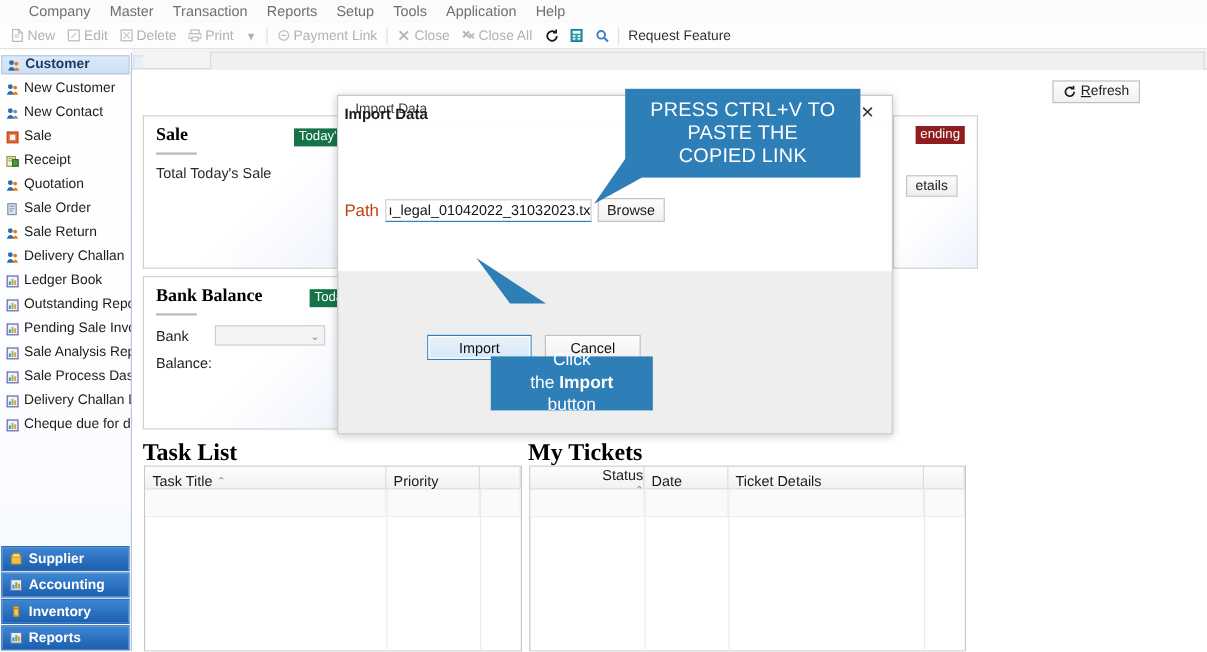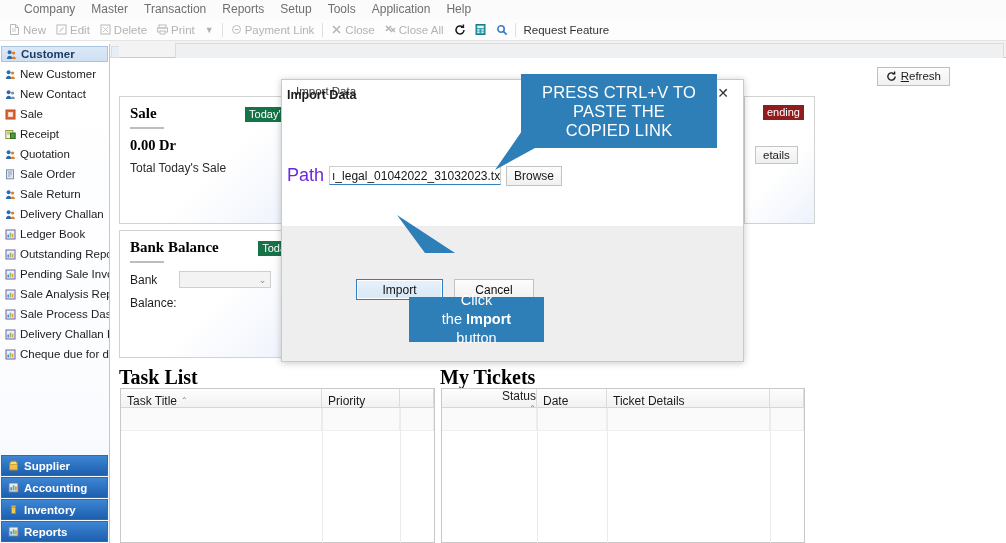--- a/index.html
+++ b/index.html
@@ -197,21 +197,21 @@
     background:#ffffff;
   }
   .dlg-heading{
     position:absolute; left:5px; top:8px;
     font-weight:bold; font-size:12.5px; color:#1c1c1c;
   }
   .dlg-pathrow{
     position:absolute; left:5px; top:85px;
     display:flex; align-items:center; gap:5px;
   }
-  .dlg-pathlabel{ font-size:18px; color:#6d28d9; }
+  .dlg-pathlabel{ font-size:14px; color:#c2410c; }
   .path-input{
     width:172px; height:19px;
     background:#ffffff;
     border:1px solid #cfcfcf; border-bottom:1px solid #2f7fc1;
     font-size:12px; color:#151515;
     display:flex; align-items:center;
     padding-left:2px; overflow:hidden; white-space:nowrap;
     position:relative;
   }
   .caretbar{
@@ -653,21 +653,20 @@
     </span>
     <span><u>R</u><span id="refresh-rest">efresh</span></span>
   </div>
 
   <div class="card" style="left:8px; top:38px; width:182px; height:128px; padding:8px 10px;">
     <div style="display:flex; align-items:flex-start; justify-content:space-between;">
       <span class="card-title">Sale</span>
       <span class="badge" style="background:#157347; margin-top:2px;">Today's</span>
     </div>
     <div class="card-rule"></div>
-    <div class="card-big">0.00 Dr</div>
     <div class="card-sub">Total Today's Sale</div>
   </div>
 
   <div class="card" style="left:8px; top:172px; width:182px; height:128px; padding:8px 10px;">
     <div style="display:flex; align-items:flex-start; justify-content:space-between;">
       <span class="card-title">Bank Balance</span>
       <span class="badge" style="background:#157347; margin-top:2px;">Toda</span>
     </div>
     <div class="card-rule"></div>
     <div class="row" style="gap:22px;">

